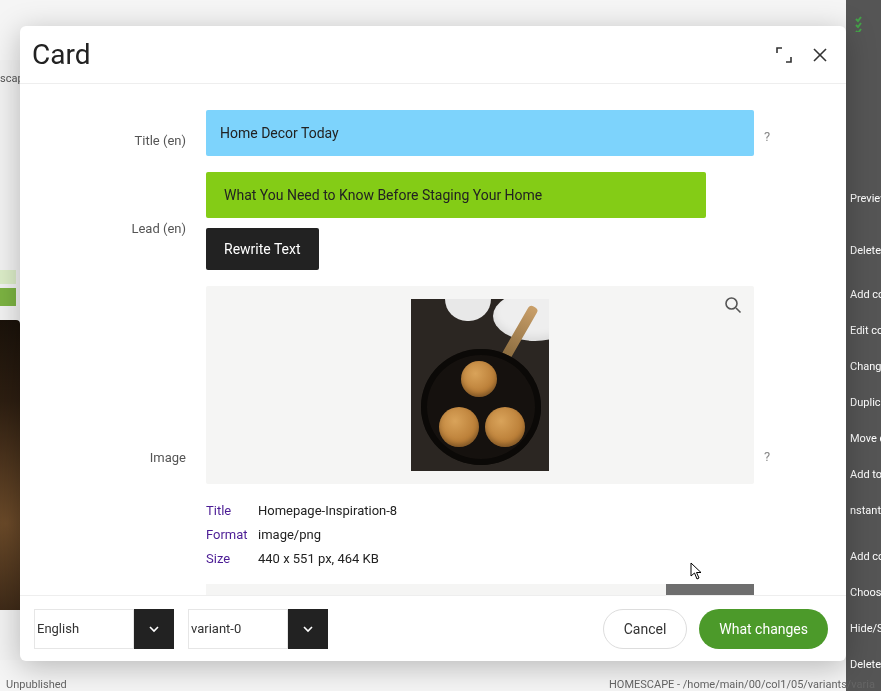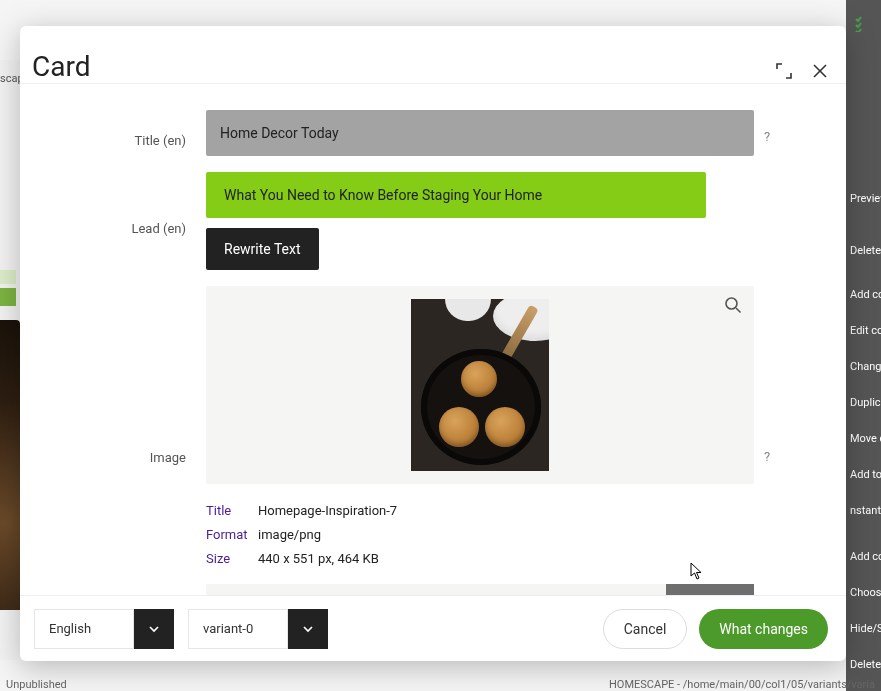--- a/index.html
+++ b/index.html
@@ -23,40 +23,40 @@
     width: 826px; height: 635px;
     background: #fff;
     border-radius: 6px;
     box-shadow: 0 6px 30px rgba(0,0,0,0.25);
     z-index: 10;
     display: flex; flex-direction: column;
   }
   .modal-header {
     height: 58px;
     border-bottom: 1px solid #eee;
-    display: flex; align-items: flex-end;
+    display: flex; align-items: center;
     padding: 0 14px 0 12px;
   }
   .modal-title { font-size: 28px; font-weight: 400; color: #222; flex: 1; }
   .hdr-icon { width: 24px; height: 24px; margin-left: 12px; cursor: pointer; display:flex; align-items:center; justify-content:center; color:#333; }
   .hdr-icon svg { display:block; }
 
   .modal-body {
     flex: 1;
     overflow: auto;
     padding: 26px 26px 16px 26px;
   }
   .field-row { display: flex; align-items: center; margin-bottom: 16px; }
   .field-label { width: 160px; text-align: right; padding-right: 20px; font-size: 13px; color: #555; padding-top: 14px; }
   .field-content { flex: 0 0 548px; position: relative; }
   .help-q { width: 20px; font-size: 13px; color: #888; padding-left: 10px; padding-top: 6px; }
 
   .text-input {
     width: 100%; height: 46px;
-    background: #a3a3a3; border: none;
+    background: #7dd3fc; border: none;
     padding: 0 14px; font-size: 14px; color: #222;
     border-radius: 2px;
   }
   .lead-input { width: 500px; height: 46px; background:#84cc16; border:none; padding:0 18px; font-size:14px; color:#222; border-radius:2px; }
 
   .btn-dark {
     height: 42px; padding: 0 18px;
     background: #222; color: #fff; border: none;
     font-size: 14px; cursor: pointer; border-radius: 2px;
     margin-top: 10px;
@@ -97,21 +97,21 @@
 
   .cursor-arrow { position:absolute; left:690px; top:562px; z-index:20; pointer-events:none;}
 
   .modal-footer {
     height: 66px;
     border-top: 1px solid #eee;
     display:flex; align-items:center;
     padding: 0 18px 0 14px;
   }
   .select-group { display:flex; margin-right: 14px; }
-  .select-box { height:40px; background:#fff; border:1px solid #e6e6e6; padding:0 14px; font-size:13px; color:#333; display:flex; align-items:center; width:100px; }
+  .select-box { height:40px; background:#fff; border:1px solid #e6e6e6; padding:0 2px; font-size:13px; color:#333; display:flex; align-items:center; width:100px; }
   .select-caret { width:40px; height:40px; background:#222; color:#fff; display:flex; align-items:center; justify-content:center; cursor:pointer; }
   .footer-spacer { flex:1; }
   .btn-cancel { height:40px; padding:0 20px; border:1px solid #ddd; background:#fff; border-radius:20px; font-size:14px; color:#333; cursor:pointer; margin-right:12px; }
   .btn-save  { height:40px; padding:0 20px; border:none; background:#4c9a2a; color:#fff; border-radius:20px; font-size:14px; cursor:pointer; }
 
   .status-bar { position:absolute; left:0; bottom:0; width:100%; display:flex; font-size:11px; color:#666; padding:0 6px; z-index:2;}
   .status-bar .sp { flex:1;}
 </style>
 </head>
 <body>
@@ -207,21 +207,21 @@
             <div class="pan"></div>
             <div class="pancake pc1"></div>
             <div class="pancake pc2"></div>
             <div class="pancake pc3"></div>
           </div>
         </div>
 
         <div class="meta-table">
           <div class="meta-row">
             <div class="meta-key">Title</div>
-            <div class="meta-val">Homepage-Inspiration-7</div>
+            <div class="meta-val">Homepage-Inspiration-8</div>
           </div>
           <div class="meta-row">
             <div class="meta-key">Format</div>
             <div class="meta-val">image/png</div>
           </div>
           <div class="meta-row">
             <div class="meta-key">Size</div>
             <div class="meta-val">440 x 551 px, 464 KB</div>
           </div>
         </div>

